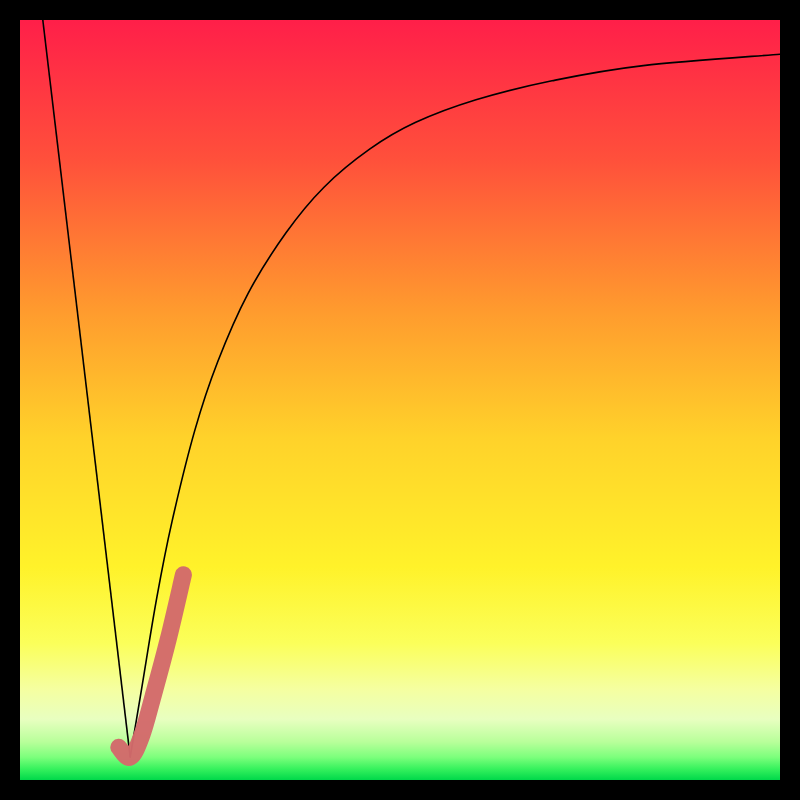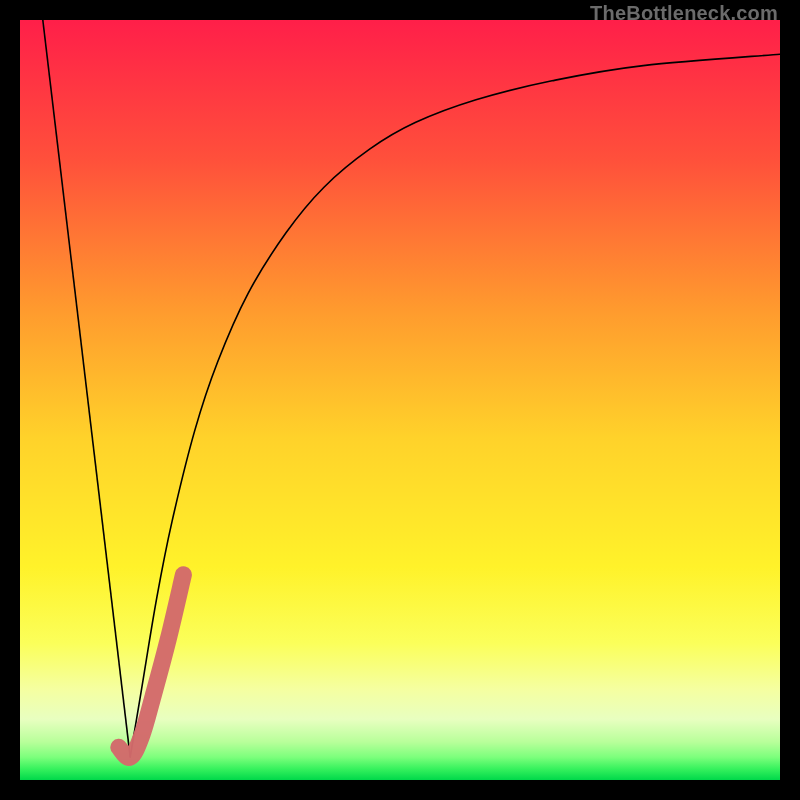--- a/index.html
+++ b/index.html
@@ -53,14 +53,13 @@
 
 <div class="frame">
   <div class="plot">
     <div class="gradient" style="background: linear-gradient(rgb(255, 31, 73) 0%, rgb(255, 79, 59) 18%, rgb(255, 154, 46) 38%, rgb(255, 210, 42) 55%, rgb(255, 242, 42) 72%, rgb(251, 255, 90) 82%, rgb(245, 255, 160) 88%, rgb(232, 255, 192) 92%, rgb(184, 255, 154) 95%, rgb(124, 255, 124) 97%, rgb(56, 242, 94) 98.5%, rgb(0, 216, 74) 100%);"></div>
     <svg class="curves" viewBox="0 0 760 760" preserveAspectRatio="none">
       <path id="path-left" fill="none" stroke-linecap="butt" d="M22.80 0.00 L110.20 737.20" stroke="#000000" stroke-width="1.6"></path>
       <path id="path-right" fill="none" stroke-linecap="round" stroke-linejoin="round" d="M110.20 737.20 C112.25 724.89 116.81 697.53 121.60 668.80 C126.39 640.07 131.33 607.70 136.80 577.60 C142.27 547.50 145.16 531.70 152.00 501.60 C158.84 471.50 166.59 439.13 174.80 410.40 C183.01 381.67 188.02 366.62 197.60 342.00 C207.18 317.38 215.69 296.86 228.00 273.60 C240.31 250.34 252.32 231.95 266.00 212.80 C279.68 193.65 288.95 182.25 304.00 167.20 C319.05 152.15 333.18 140.83 349.60 129.20 C366.02 117.57 376.05 111.49 395.20 102.60 C414.35 93.71 431.38 87.32 456.00 79.80 C480.62 72.28 501.90 66.96 532.00 60.80 C562.10 54.64 582.16 50.39 623.20 45.60 C664.24 40.81 735.38 36.25 760.00 34.20" stroke="#000000" stroke-width="1.6"></path>
       <path id="path-rose" fill="none" stroke-linecap="round" stroke-linejoin="round" d="M98.80 727.32 C100.85 729.10 106.10 739.25 110.20 737.20 C114.30 735.15 117.50 726.86 121.60 715.92 C125.70 704.98 128.21 693.77 133.00 676.40 C137.79 659.03 142.73 641.29 148.20 619.40 C153.67 597.51 160.66 566.43 163.40 554.80" stroke="#d36a6b" stroke-width="17" opacity="0.97"></path>
     </svg>
   </div>
-  <div class="watermark">TheBottleneck.com</div>
 </div>
 
 </body></html>

